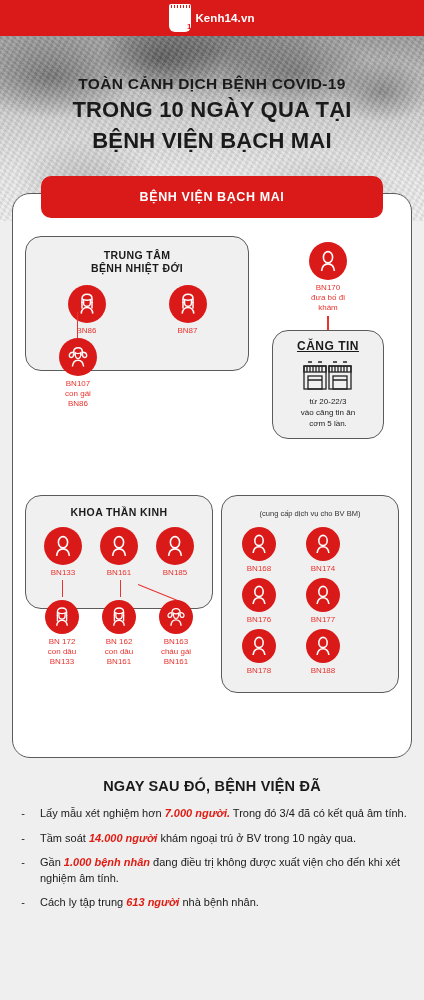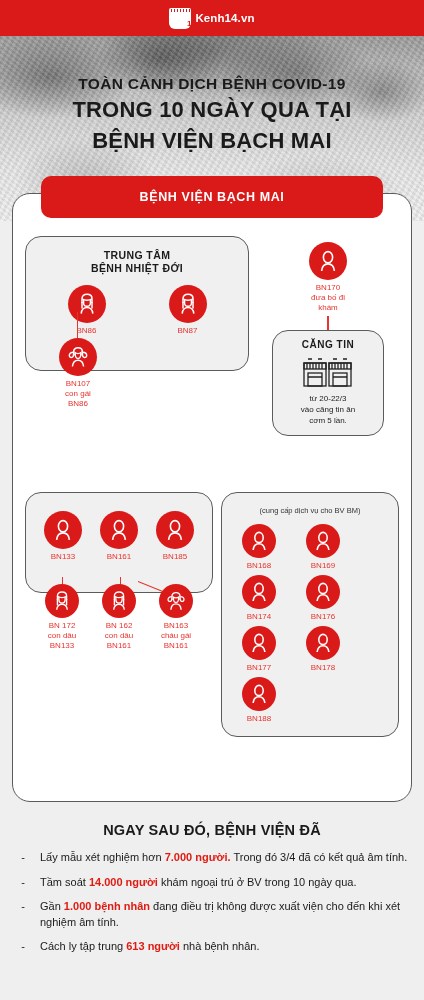--- a/index.html
+++ b/index.html
@@ -16,21 +16,21 @@
   
   .topbar {
     height: 36px;
     background: #da1a19;
     display: flex;
     align-items: center;
     justify-content: center;
   }
   .logo { display: flex; align-items: center; gap: 4px; }
   .logo-shield {
-    width: 15px; height: 21px;
+    width: 15px; height: 28px;
     background: #fff;
     border-radius: 2px 2px 6px 6px;
     display: flex; align-items: flex-end; justify-content: center;
     position: relative;
     padding-bottom: 1px;
     padding-left: 22px;
   }
   .logo-shield::before{
     content:""; position:absolute; top:1px; left:1.5px; right:1.5px; height:3px;
     background: repeating-linear-gradient(90deg,#da1a19 0 1.5px,#fff 1.5px 3px);
@@ -141,22 +141,23 @@
     position: absolute; width: 1.4px; background: #e8332e;
   }
 
   
   .bn170-wrap { display: flex; flex-direction: column; align-items: center; }
   .canteen {
     width: 112px; margin: 0 auto; padding: 8px 6px 9px;
     position: relative;
   }
   .canteen-title {
-    text-align: center; font-size: 10px; font-weight: bold; letter-spacing: .5px;
+    text-align: center; font-size: 12px; font-weight: bold; letter-spacing: .5px;
     color: #1a1a1a;
+    text-decoration: underline;
   }
   .canteen-icon { display: flex; justify-content: center; margin: 6px 0 5px; }
   .canteen-text {
     text-align: center; font-size: 8px; color: #222; line-height: 11px;
   }
   .link-line {
     width: 1.4px; height: 14px; background: #e8332e; margin: 3px auto 0;
   }
 
   
@@ -186,21 +187,21 @@
     text-align: center; font-size: 14.5px; font-weight: bold;
     color: #1a1a1a; letter-spacing: .2px; margin-bottom: 12px;
   }
   .blist { list-style: none; }
   .blist li {
     display: flex; gap: 8px;
     font-size: 11px; line-height: 15.5px; color: #1a1a1a;
     margin-bottom: 9px;
   }
   .bullet { width: 18px; flex: none; text-align: center; color: #1a1a1a; }
-  .hl { color: #e01b12; font-weight: bold; }
+  .hl { color: #e01b12; font-weight: bold; font-style: italic; }
 
   
   .footer-wrap { padding: 10px 28px 0; }
 </style>
 </head>
 <body>
 
 <div class="topbar">
   <div class="logo">
     <span class="logo-shield">
@@ -326,20 +327,21 @@
             <span>cơm 5 lần.</span>
           </div>
         </div>
       </div>
     </div>
 
     <div class="row2">
 
       <div class="neuro-col">
         <div class="subbox neuro-box">
+          <div class="subbox-title">KHOA THẦN KINH</div>
           <div class="neuro-top">
 
             <div class="person">
               <div class="avatar">
                 <svg width="24" height="24" viewBox="0 0 24 24">
                   <ellipse cx="12" cy="8.2" rx="4.6" ry="5.6" fill="none" stroke="#fff" stroke-width="1.6"></ellipse>
                   <path d="M5.6 21.8 C6.1 17.4 8.7 14.9 12 14.9 C15.3 14.9 17.9 17.4 18.4 21.8" fill="none" stroke="#fff" stroke-width="1.6"></path>
                 </svg>
               </div>
               <div class="plabel">BN133</div>
@@ -433,29 +435,20 @@
           <div class="person">
             <div class="avatar small">
               <svg width="22" height="22" viewBox="0 0 24 24">
                   <ellipse cx="12" cy="8.2" rx="4.6" ry="5.6" fill="none" stroke="#fff" stroke-width="1.7"></ellipse>
                   <path d="M5.6 21.8 C6.1 17.4 8.7 14.9 12 14.9 C15.3 14.9 17.9 17.4 18.4 21.8" fill="none" stroke="#fff" stroke-width="1.7"></path>
                 </svg>
             </div>
             <div class="plabel">BN168</div>
           </div>
 
-          <div class="person">
-            <div class="avatar small">
-              <svg width="22" height="22" viewBox="0 0 24 24">
-                  <ellipse cx="12" cy="8.2" rx="4.6" ry="5.6" fill="none" stroke="#fff" stroke-width="1.7"></ellipse>
-                  <path d="M5.6 21.8 C6.1 17.4 8.7 14.9 12 14.9 C15.3 14.9 17.9 17.4 18.4 21.8" fill="none" stroke="#fff" stroke-width="1.7"></path>
-                </svg>
-            </div>
-            <div class="plabel">BN169</div>
-          </div>
 
           <div class="person">
             <div class="avatar small">
               <svg width="22" height="22" viewBox="0 0 24 24">
                   <ellipse cx="12" cy="8.2" rx="4.6" ry="5.6" fill="none" stroke="#fff" stroke-width="1.7"></ellipse>
                   <path d="M5.6 21.8 C6.1 17.4 8.7 14.9 12 14.9 C15.3 14.9 17.9 17.4 18.4 21.8" fill="none" stroke="#fff" stroke-width="1.7"></path>
                 </svg>
             </div>
             <div class="plabel">BN174</div>
           </div>

